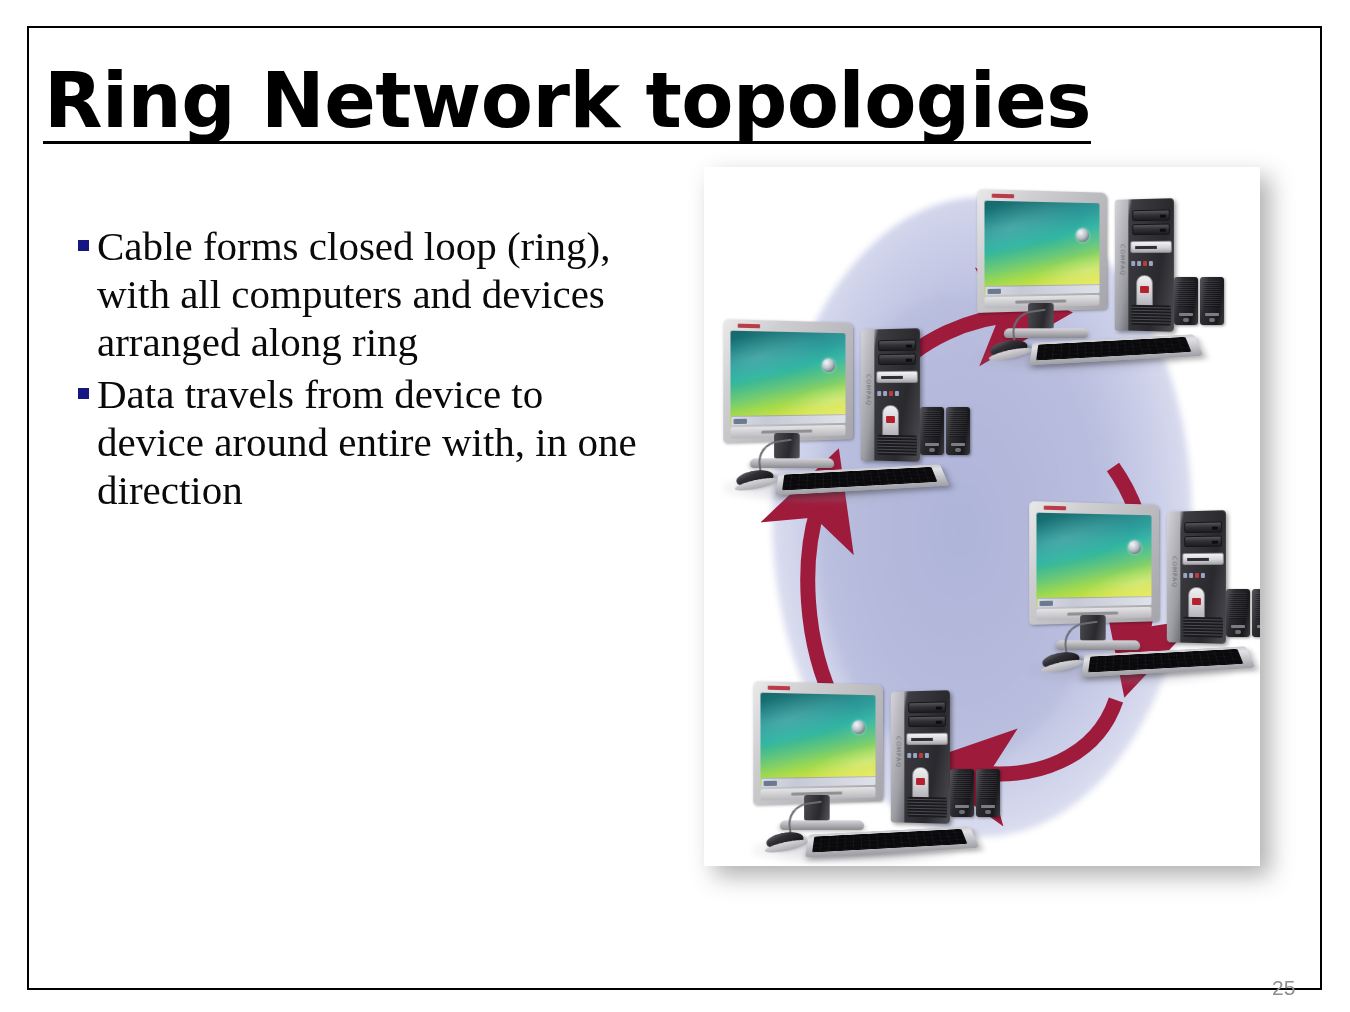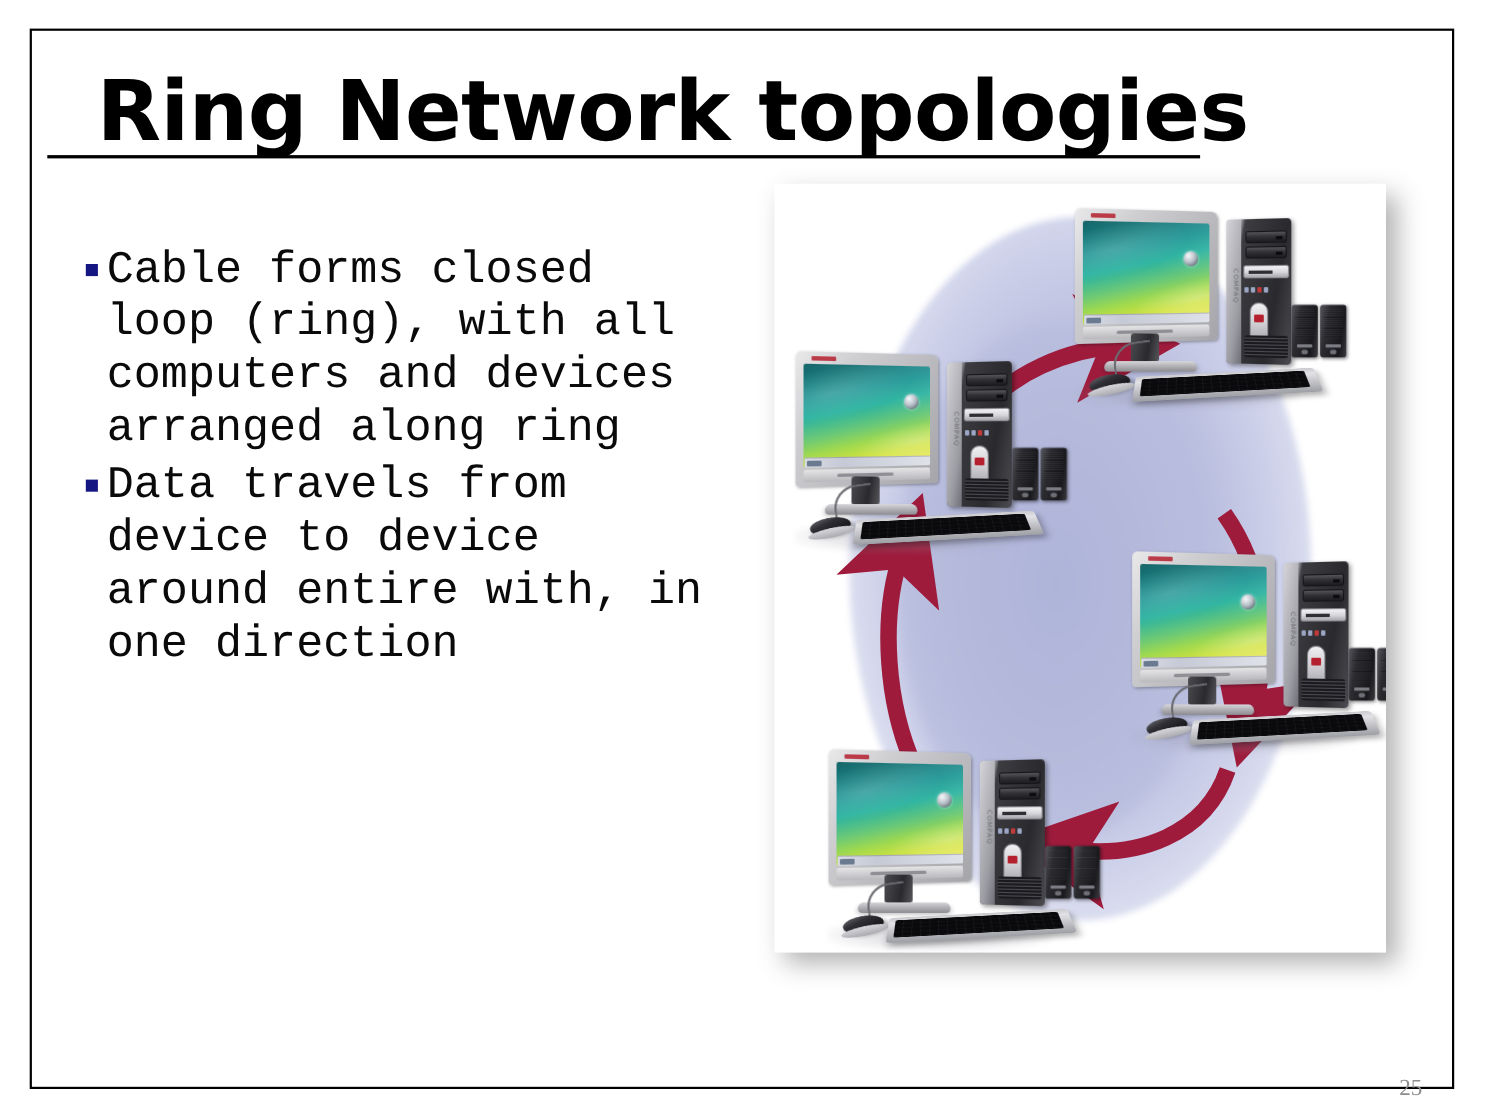--- a/index.html
+++ b/index.html
@@ -40,21 +40,20 @@
     left: 44px;
     top: 58px;
     width: 1060px;
     font-family: "DejaVu Sans", sans-serif;
     font-size: 76px;
     font-weight: bold;
     line-height: 86px;
     color: #000000;
     letter-spacing: -0.5px;
     white-space: nowrap;
-    margin-left: 44px;
   }
   #title-underline {
     position: absolute;
     left: 43px;
     top: 141px;
     width: 1048px;
     height: 3px;
     background: #000000;
   }
 
@@ -72,21 +71,21 @@
   }
   .bullet-mark {
     flex: 0 0 auto;
     width: 11px;
     height: 11px;
     background: #161682;
     margin-top: 18px;
     margin-right: 8px;
   }
   .bullet-text {
-    font-family: Liberation Mono, monospace;
+    font-family: Liberation Serif, serif;
     font-size: 41px;
     line-height: 48px;
     color: #0a0a0a;
     font-weight: normal;
   }
 
   
   #picture-panel {
     position: absolute;
     left: 704px;
@@ -479,21 +478,21 @@
     border-top: 2px solid #6b6b72;
     border-radius: 60% 0 0 0;
     transform: rotate(-8deg);
   }
 
   
   #page-number {
     position: absolute;
     left: 1272px;
     top: 976px;
-    font-family: Liberation Serif, serif;
+    font-family: Liberation Sans, sans-serif;
     font-size: 21px;
     color: #8e8e8e;
   }
 </style>
 </head>
 <body>
 
 <div id="slide">
 
   <div id="slide-frame"></div>

